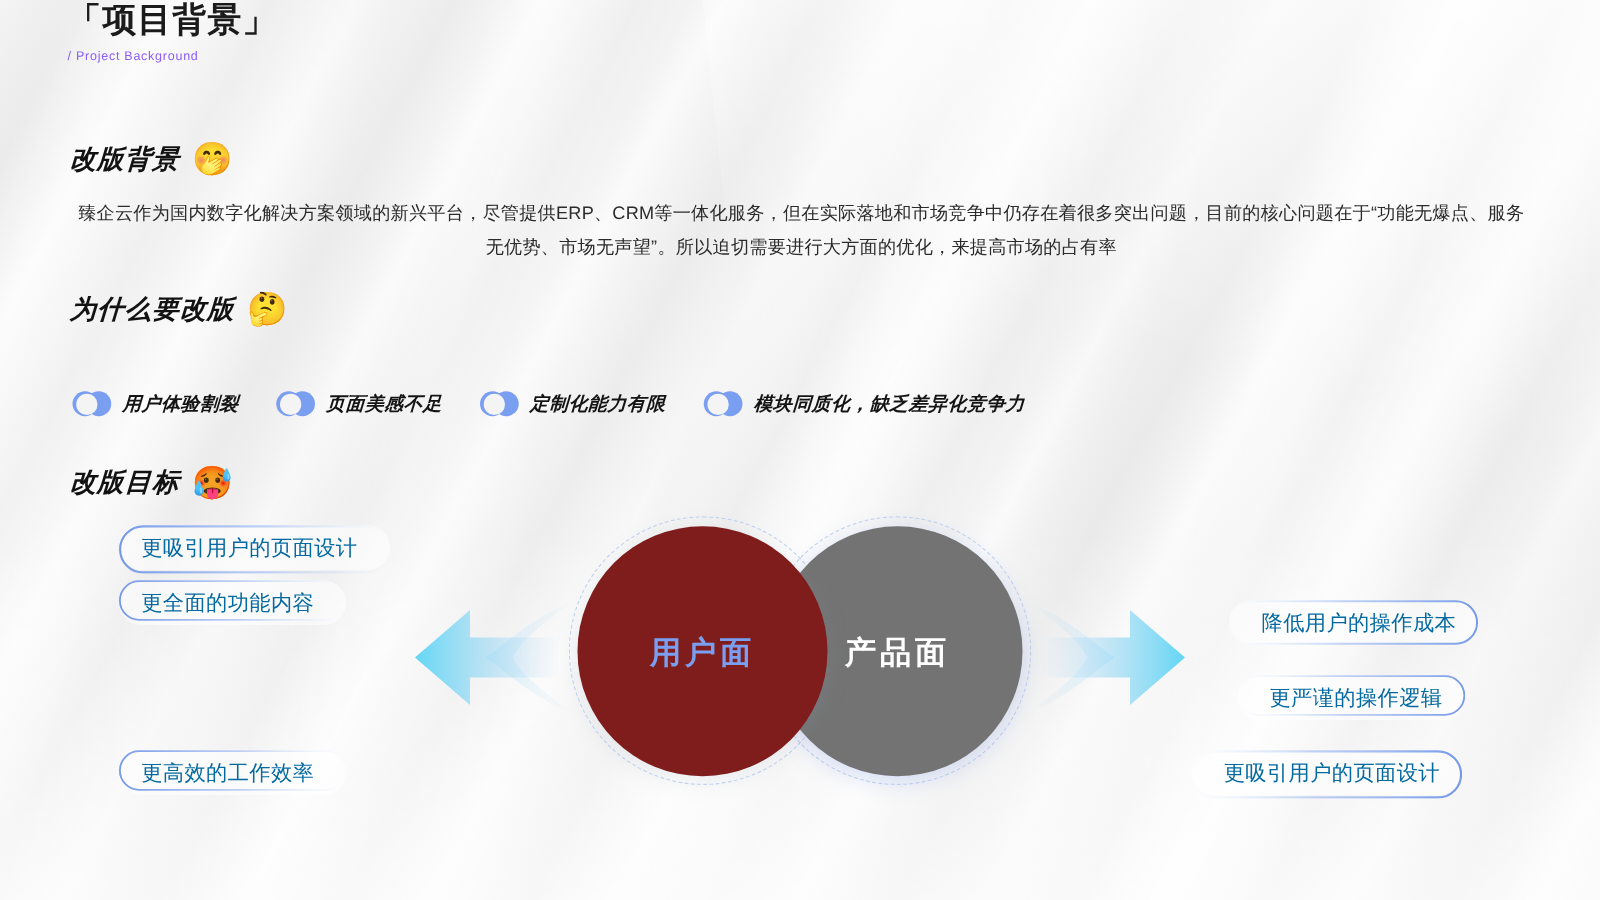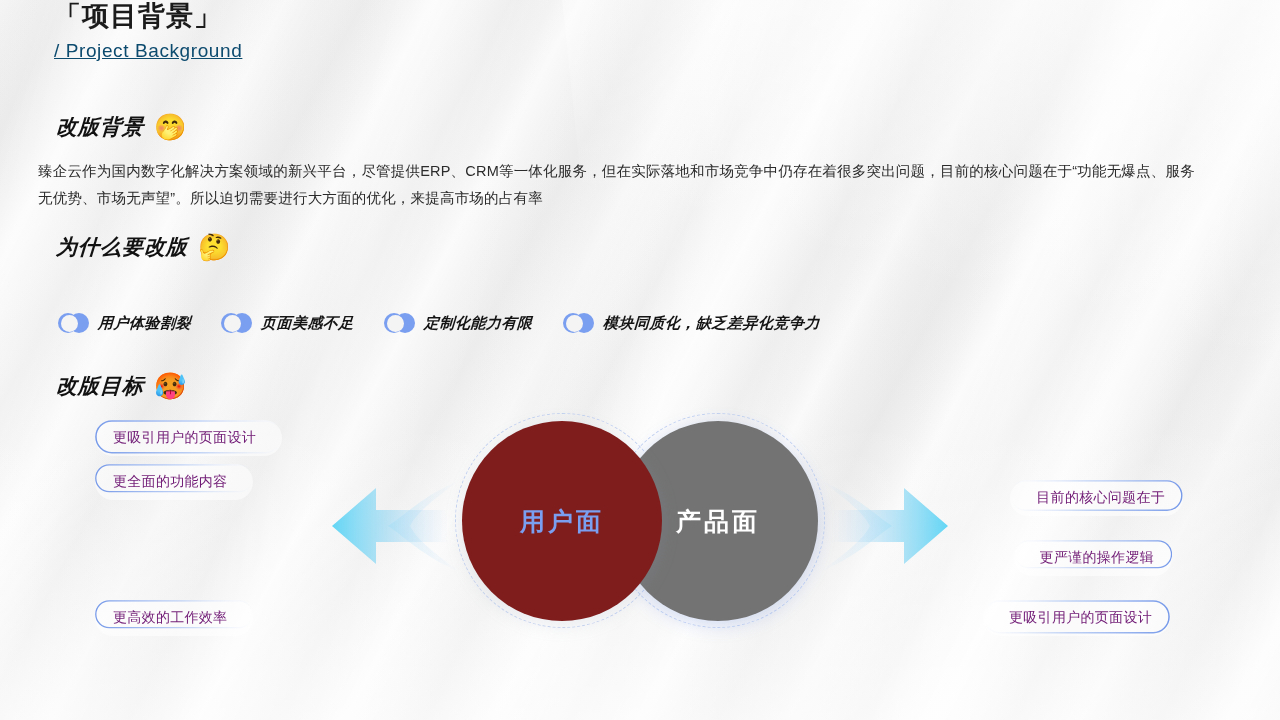--- a/index.html
+++ b/index.html
@@ -65,25 +65,24 @@
   .title-main {
     font-size: 27px;
     font-weight: 700;
     color: #1b1b1b;
     letter-spacing: 1px;
     line-height: 1.25;
     white-space: nowrap;
   }
   .title-sub {
     margin-top: 6px;
-    font-size: 19px;
-    color: #0c4a6e;
+    font-size: 10px;
+    color: #8b5cf6;
     letter-spacing: .6px;
     white-space: nowrap;
-    text-decoration: underline;
   }
 
   
   .sec-head {
     position: absolute;
     display: flex;
     align-items: center;
     gap: 10px;
     white-space: nowrap;
   }
@@ -180,22 +179,22 @@
   .arrow { position: absolute; top: 78px; }
   .arrow-left  { left: 330px; }
   .arrow-right { left: 820px; }
 
   
   .goal-pill {
     position: absolute;
     height: 36px;
     display: flex;
     align-items: center;
-    font-size: 14px;
-    color: #701a75;
+    font-size: 17px;
+    color: #0369a1;
     letter-spacing: .3px;
     border-radius: 20px;
     background: rgba(255,255,255,.55);
     text-align: right;
   }
   .goal-pill .pl-txt { position: relative; z-index: 2; white-space: nowrap; }
 
   
   .pill-outline { position: absolute; inset: 0; z-index: 1; }
 
@@ -215,21 +214,21 @@
 
   <div class="title-block">
     <div class="title-main">「项目背景」</div>
     <div class="title-sub">/ Project Background</div>
   </div>
 
   <div class="sec-head" style="left:56px; top:113px;">
     <span class="txt">改版背景</span>
     <span class="emo">🤭</span>
   </div>
-  <div class="para" style="left:38px; top:158px; width:1170px;">臻企云作为国内数字化解决方案领域的新兴平台，尽管提供ERP、CRM等一体化服务，但在实际落地和市场竞争中仍存在着很多突出问题，目前的核心问题在于“功能无爆点、服务无优势、市场无声望”。所以迫切需要进行大方面的优化，来提高市场的占有率</div>
+  <div class="para" style="left:56px; top:158px; width:1170px;text-align:center;">臻企云作为国内数字化解决方案领域的新兴平台，尽管提供ERP、CRM等一体化服务，但在实际落地和市场竞争中仍存在着很多突出问题，目前的核心问题在于“功能无爆点、服务无优势、市场无声望”。所以迫切需要进行大方面的优化，来提高市场的占有率</div>
 
   <div class="sec-head" style="left:56px; top:233px;">
     <span class="txt">为什么要改版</span>
     <span class="emo">🤔</span>
   </div>
 
   <div class="keypoints" style="left:58px; top:313px;">
     <div class="kp">
       <span class="kp-icon">
         <span class="c-blue"></span>
@@ -353,21 +352,21 @@
       <svg class="pill-outline" viewBox="0 0 200 36" preserveAspectRatio="none">
         <defs>
             <linearGradient id="plR1" x1="0" y1="0" x2="1" y2="0">
           <stop offset="0%" stop-color="#c9d9f6" stop-opacity="0"></stop>
           <stop offset="45%" stop-color="#8fb0f0" stop-opacity=".55"></stop>
           <stop offset="100%" stop-color="#6f94e8" stop-opacity=".95"></stop>
         </linearGradient>
           </defs>
         <rect x="1" y="1" width="198" height="34" rx="17" ry="17" fill="none" stroke="url(#plR1)" stroke-width="1.6"></rect>
       </svg>
-      <span class="pl-txt">目前的核心问题在于</span>
+      <span class="pl-txt">降低用户的操作成本</span>
     </div>
     <div class="goal-pill goal-right" style="right:108px; top:142px;">
       <svg class="pill-outline" viewBox="0 0 200 36" preserveAspectRatio="none">
         <defs>
             <linearGradient id="plR2" x1="0" y1="0" x2="1" y2="0">
           <stop offset="0%" stop-color="#c9d9f6" stop-opacity="0"></stop>
           <stop offset="45%" stop-color="#8fb0f0" stop-opacity=".55"></stop>
           <stop offset="100%" stop-color="#6f94e8" stop-opacity=".95"></stop>
         </linearGradient>
           </defs>

